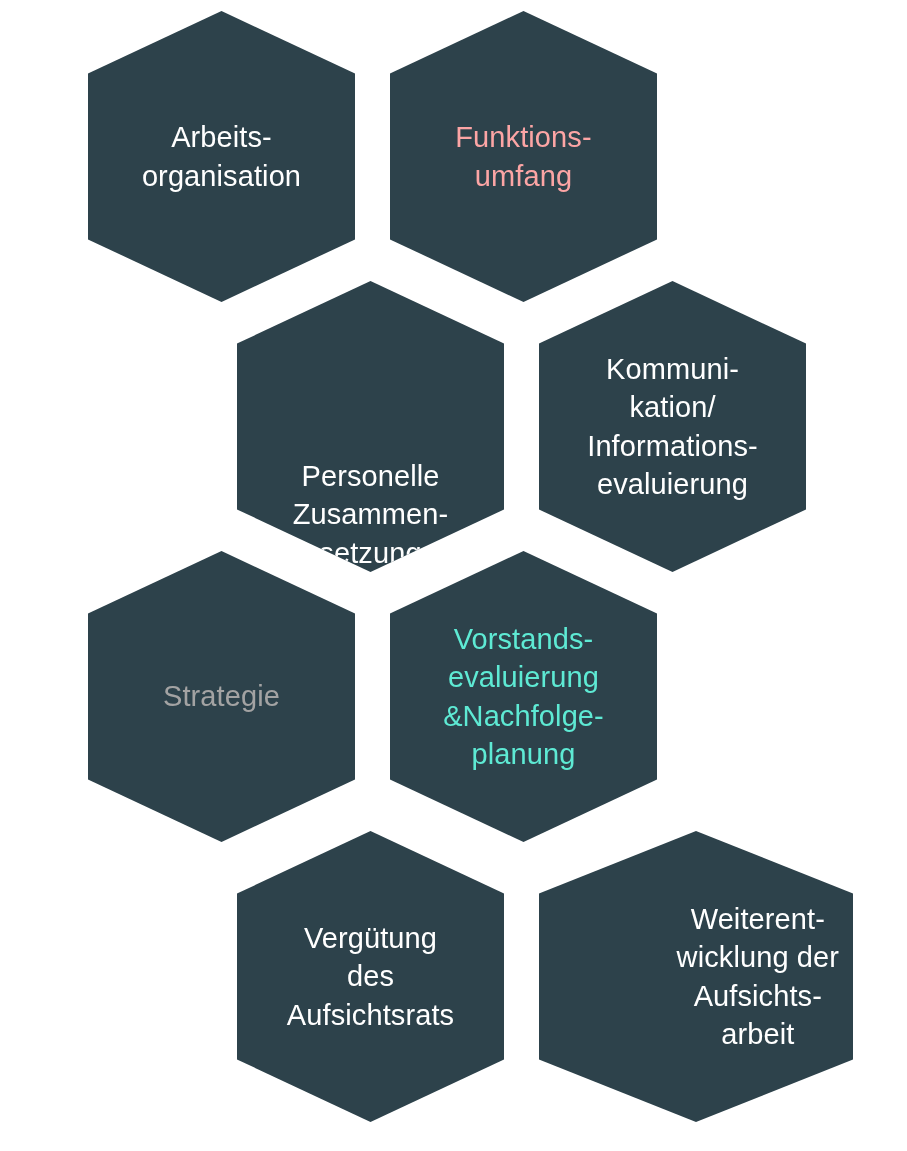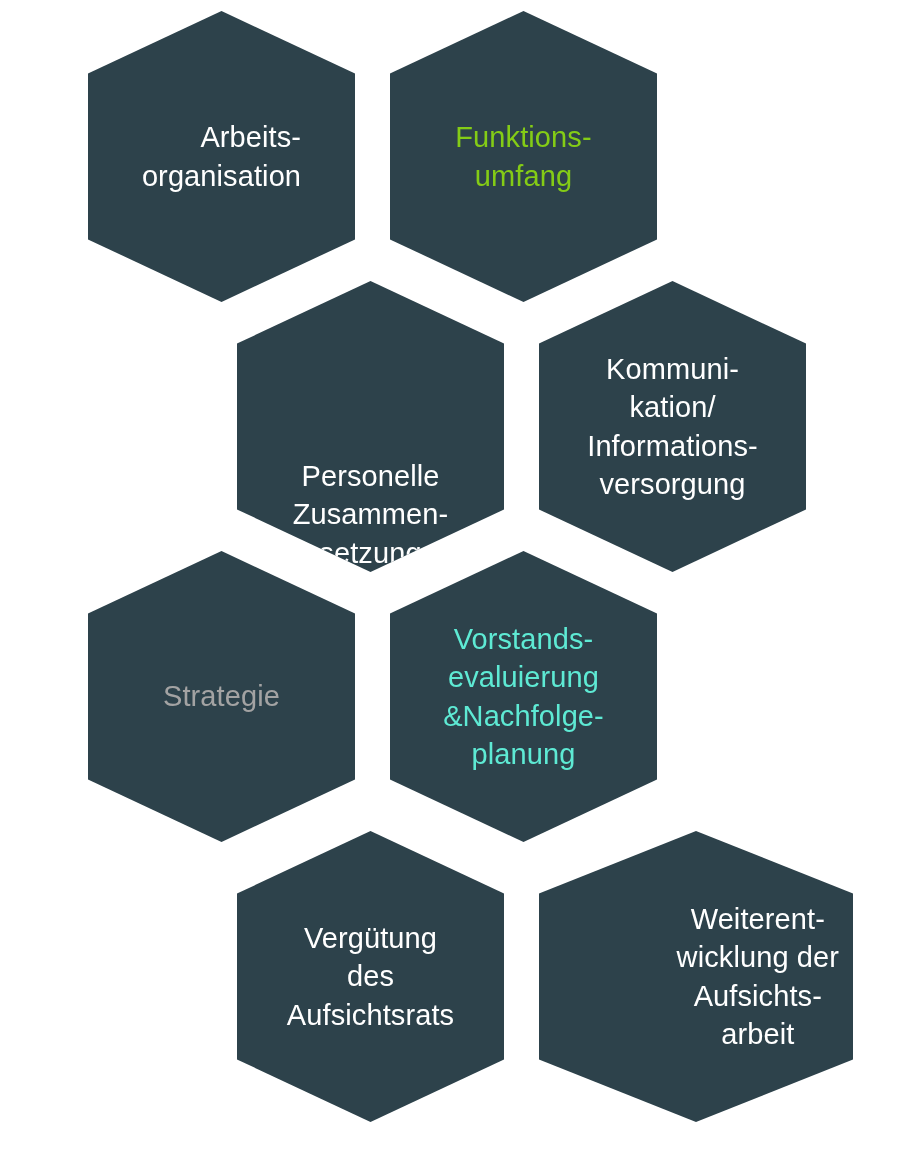--- a/index.html
+++ b/index.html
@@ -38,40 +38,40 @@
     padding: 0 14px;
     font-weight: 400;
   }
 </style>
 </head>
 <body>
 
 <div id="diagram" style="background: rgb(255, 255, 255);">
 
   <div class="hex" style="left: 88px; top: 11px; width: 267px; height: 291px; background: rgb(45, 66, 75);">
-    <div class="hex-label" style="color: rgb(255, 255, 255); text-align: right;">Arbeits-
+    <div class="hex-label" style="color: rgb(255, 255, 255);">Arbeits-
 organisation</div>
   </div>
 
   <div class="hex" style="left: 390px; top: 11px; width: 267px; height: 291px; background: rgb(45, 66, 75);">
-    <div class="hex-label" style="color: #84cc16;">Funktions-
+    <div class="hex-label" style="color: #fca5a5;">Funktions-
 umfang</div>
   </div>
 
   <div class="hex" style="left: 237px; top: 281px; width: 267px; height: 291px; background: rgb(45, 66, 75); align-items: flex-end;">
     <div class="hex-label" style="color: rgb(255, 255, 255);">Personelle
 Zusammen-
 setzung</div>
   </div>
 
   <div class="hex" style="left: 539px; top: 281px; width: 267px; height: 291px; background: rgb(45, 66, 75);">
     <div class="hex-label" style="color: rgb(255, 255, 255);">Kommuni-
 kation/
 Informations-
-versorgung</div>
+evaluierung</div>
   </div>
 
   <div class="hex" style="left: 88px; top: 551px; width: 267px; height: 291px; background: rgb(45, 66, 75);">
     <div class="hex-label" style="color: #a3a3a3;">Strategie</div>
   </div>
 
   <div class="hex" style="left: 390px; top: 551px; width: 267px; height: 291px; background: rgb(45, 66, 75);">
     <div class="hex-label" style="color: #5eead4;">Vorstands-
 evaluierung
 &amp;Nachfolge-

